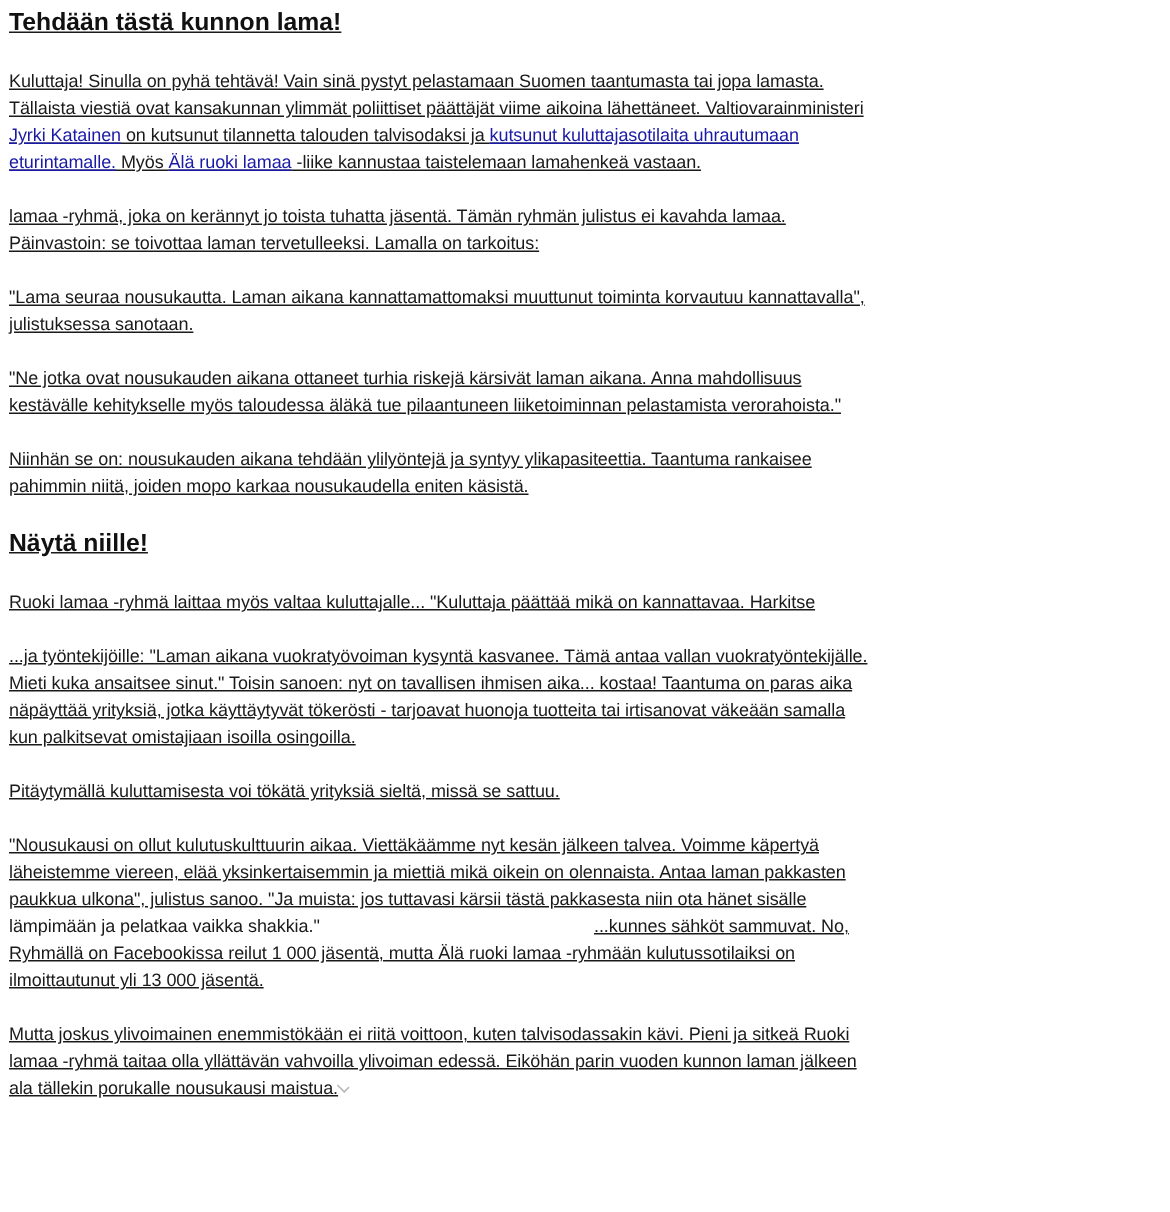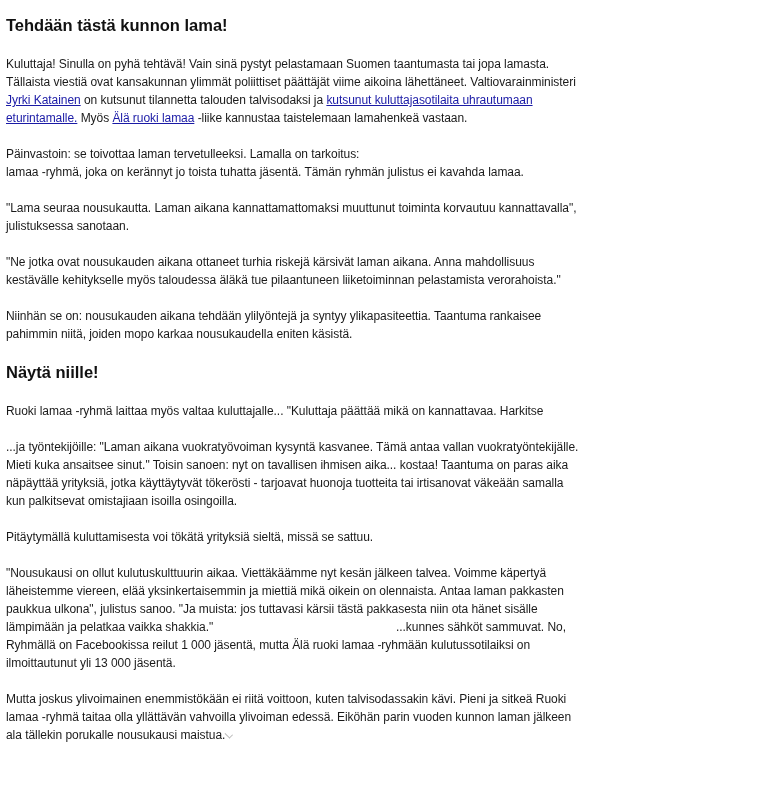--- a/index.html
+++ b/index.html
@@ -1,21 +1,21 @@
 <!DOCTYPE html>
 <html><head>
   <meta charset="utf-8">
   <style>
     html, body { margin: 0; padding: 0; background: #ffffff; }
     body {
       width: 780px; height: 808px; overflow: hidden;
       font-family: "Liberation Sans", sans-serif;
       color: #1a1a1a;
     }
-    .page { padding: 12px 6px 0 6px; }
+    .page { padding: 2px 6px 0 6px; text-decoration: underline; }
     h2 {
       font-size: 16.5px; font-weight: bold; margin: 0; line-height: 22px;
       color: #111;
     }
     h2.first { margin-top: 2px; }
     p {
       font-size: 12px; line-height: 18px; margin: 0;
       letter-spacing: -0.05px;
     }
     .gap-h { height: 19px; }
@@ -38,22 +38,22 @@
 
   <div>
     <p>Kuluttaja! Sinulla on pyhä tehtävä! Vain sinä pystyt pelastamaan Suomen taantumasta tai jopa lamasta.</p>
     <p>Tällaista viestiä ovat kansakunnan ylimmät poliittiset päättäjät viime aikoina lähettäneet. Valtiovarainministeri</p>
     <p><a href="#">Jyrki Katainen</a><span> on kutsunut tilannetta talouden talvisodaksi ja </span><a href="#">kutsunut kuluttajasotilaita uhrautumaan</a></p>
     <p><a href="#">eturintamalle.</a><span> Myös </span><a href="#">Älä ruoki lamaa</a><span> -liike kannustaa taistelemaan lamahenkeä vastaan.</span></p>
   </div>
   <div class="gap-p"></div>
 
   <div>
+    <p>lamaa -ryhmä, joka on kerännyt jo toista tuhatta jäsentä. Tämän ryhmän julistus ei kavahda lamaa.</p>
     <p>Päinvastoin: se toivottaa laman tervetulleeksi. Lamalla on tarkoitus:</p>
-    <p>lamaa -ryhmä, joka on kerännyt jo toista tuhatta jäsentä. Tämän ryhmän julistus ei kavahda lamaa.</p>
   </div>
   <div class="gap-p"></div>
 
   <div>
     <p>"Lama seuraa nousukautta. Laman aikana kannattamattomaksi muuttunut toiminta korvautuu kannattavalla",</p>
     <p>julistuksessa sanotaan.</p>
   </div>
   <div class="gap-p"></div>
 
   <div>

